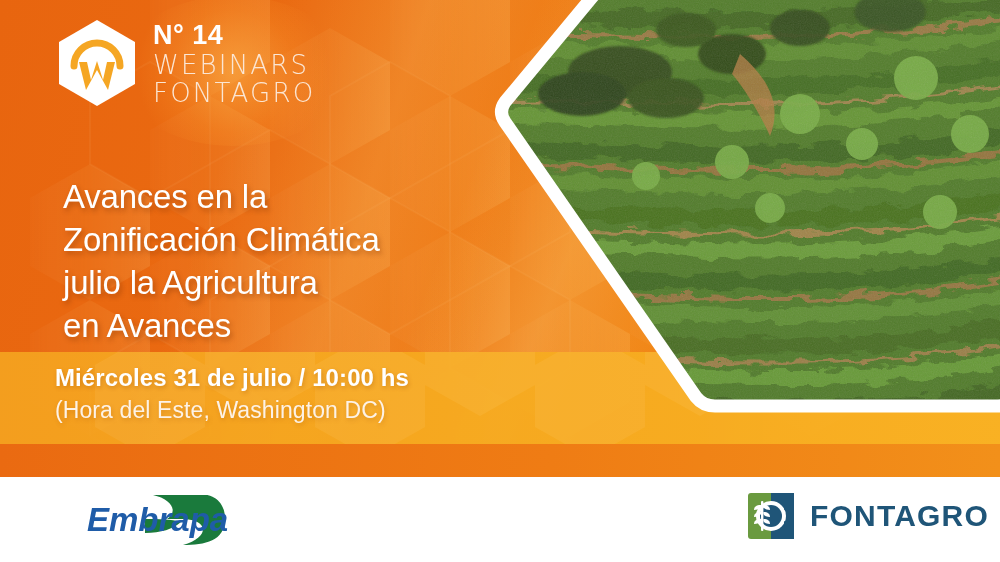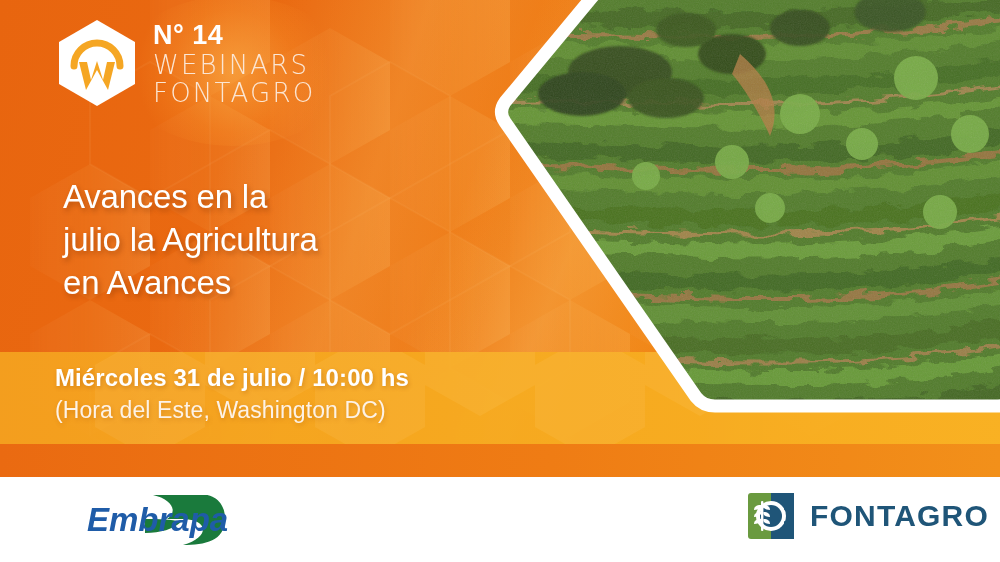--- a/index.html
+++ b/index.html
@@ -165,20 +165,21 @@
       </div>
       <div class="hdr-text">
         <div class="hdr-n">N° 14</div>
         <div class="hdr-w">WEBINARS</div>
         <div class="hdr-f">FONTAGRO</div>
       </div>
     </div>
 
     <div class="title">
       <div>Avances en la</div>
+      <div>Zonificación Climática</div>
       <div>julio la Agricultura</div>
       <div>en Avances</div>
     </div>
 
     <div class="dateblock">
       <div class="date-main">Miércoles 31 de julio / 10:00 hs</div>
       <div class="date-sub">(Hora del Este, Washington DC)</div>
     </div>
 
     <div class="photo-wrap">

